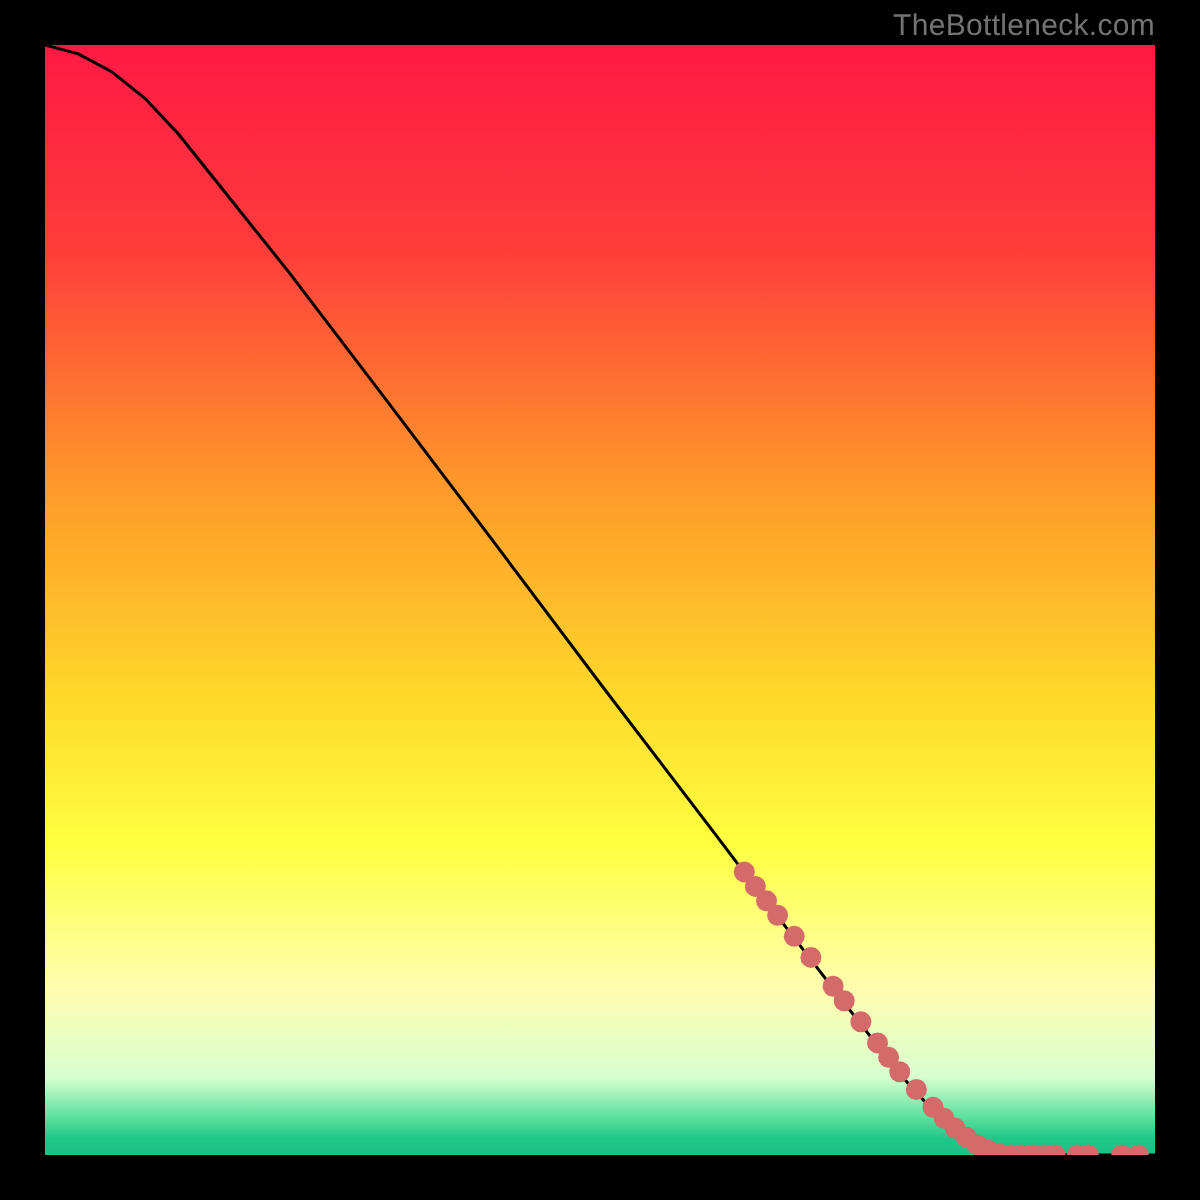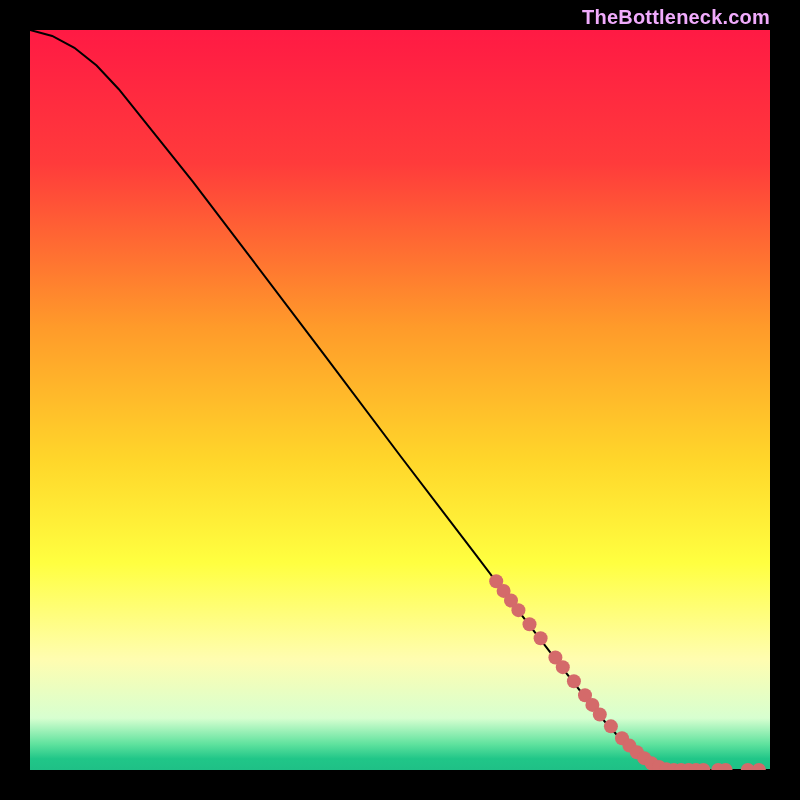--- a/index.html
+++ b/index.html
@@ -27,23 +27,23 @@
   }
   .plot svg {
     display: block;
     width: 740px;
     height: 740px;
   }
   .watermark {
     position: absolute;
     top: 6px;
     right: 30px;
-    color: #f0abfc;
+    color: #737373;
     font-size: 20px;
-    font-weight: 700;
+    font-weight: 400;
     letter-spacing: 0.2px;
     user-select: none;
   }
 </style>
 </head>
 <body>
 
 <div class="stage">
   <div class="watermark">TheBottleneck.com</div>
 

